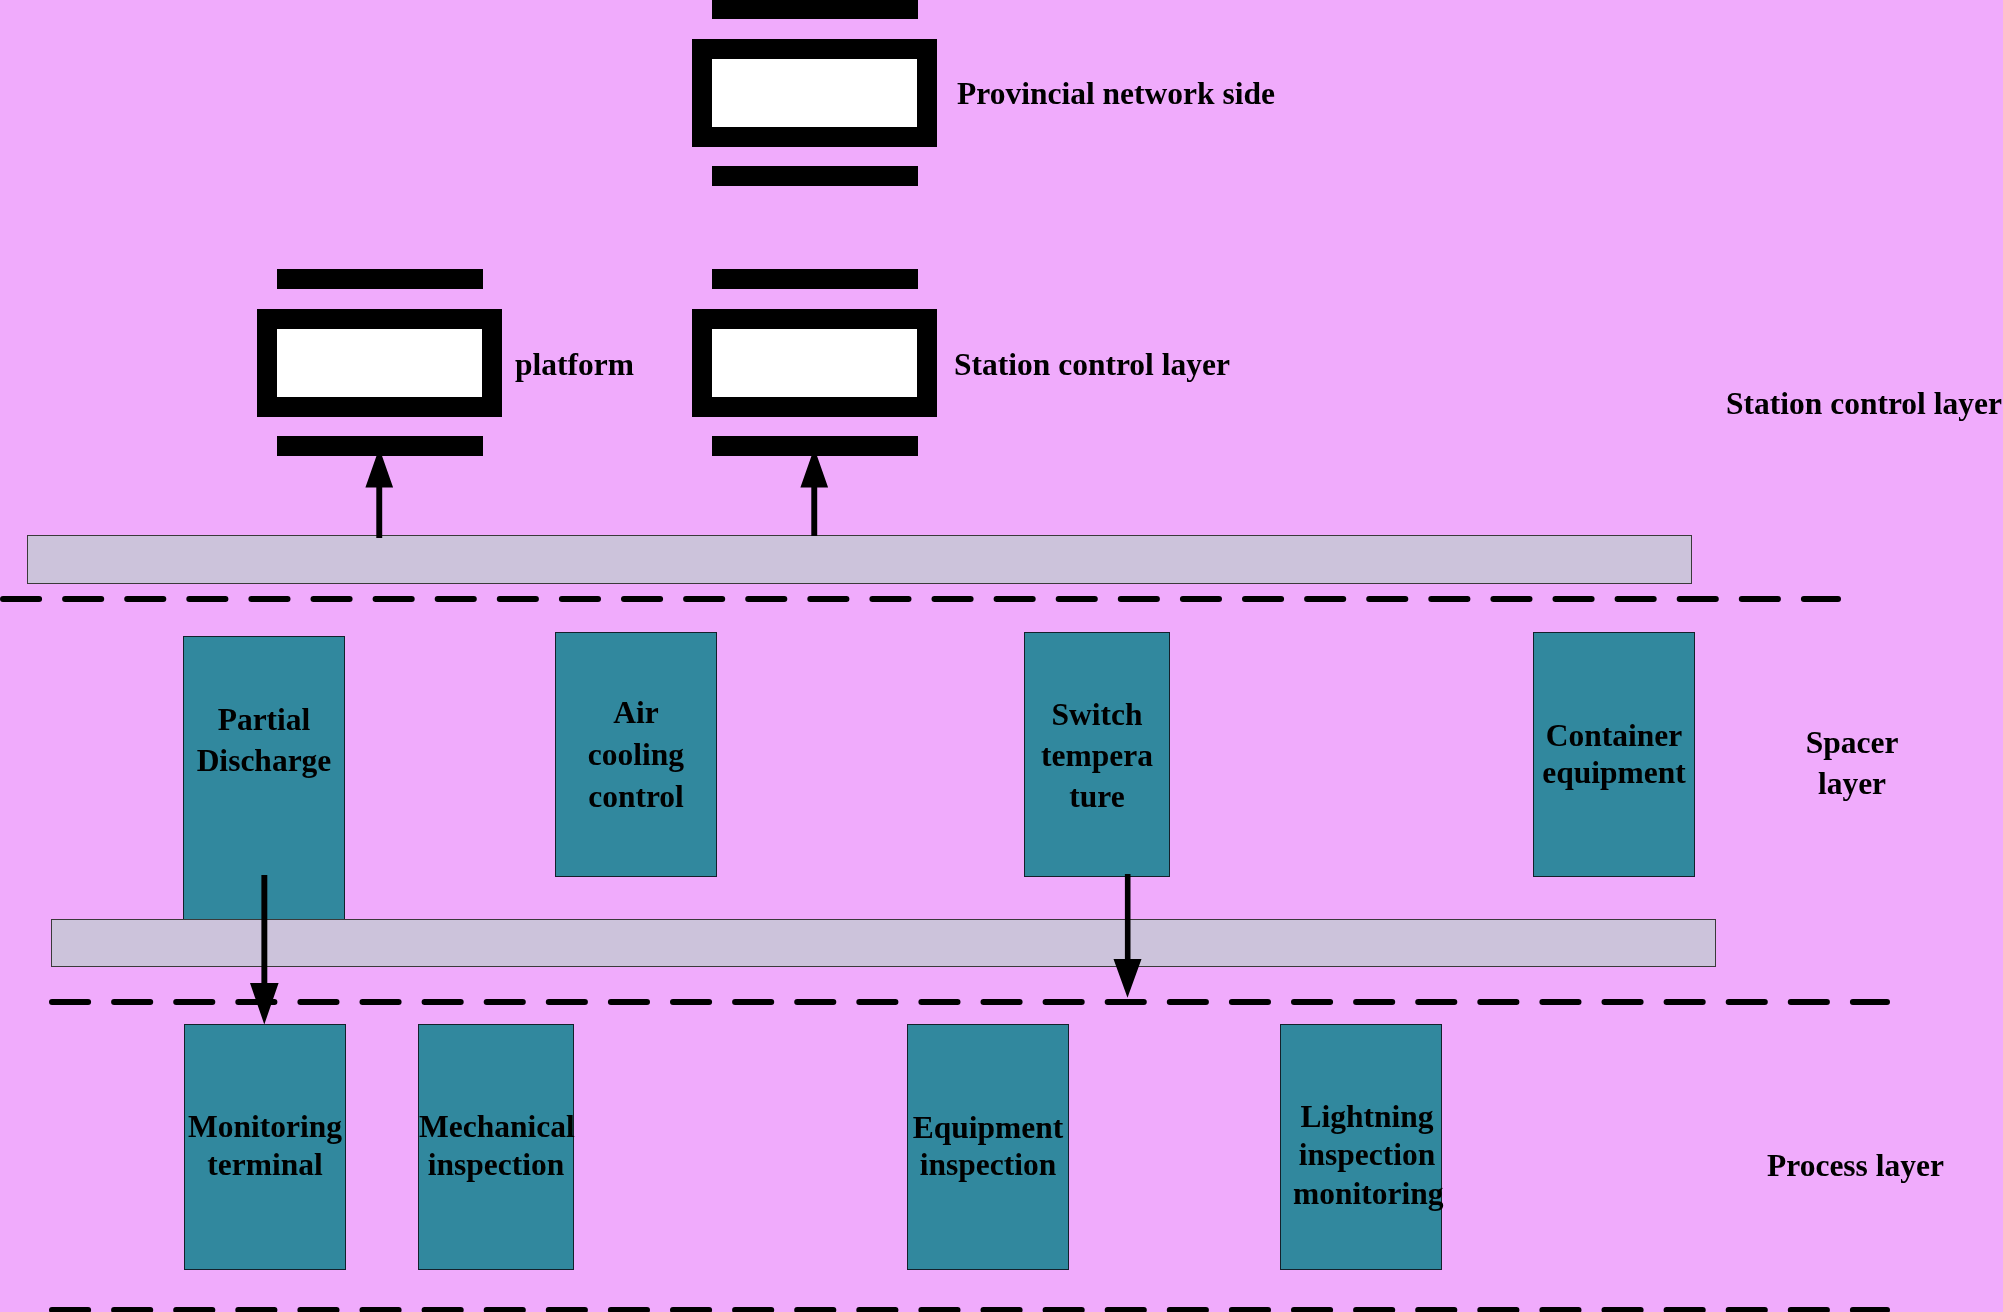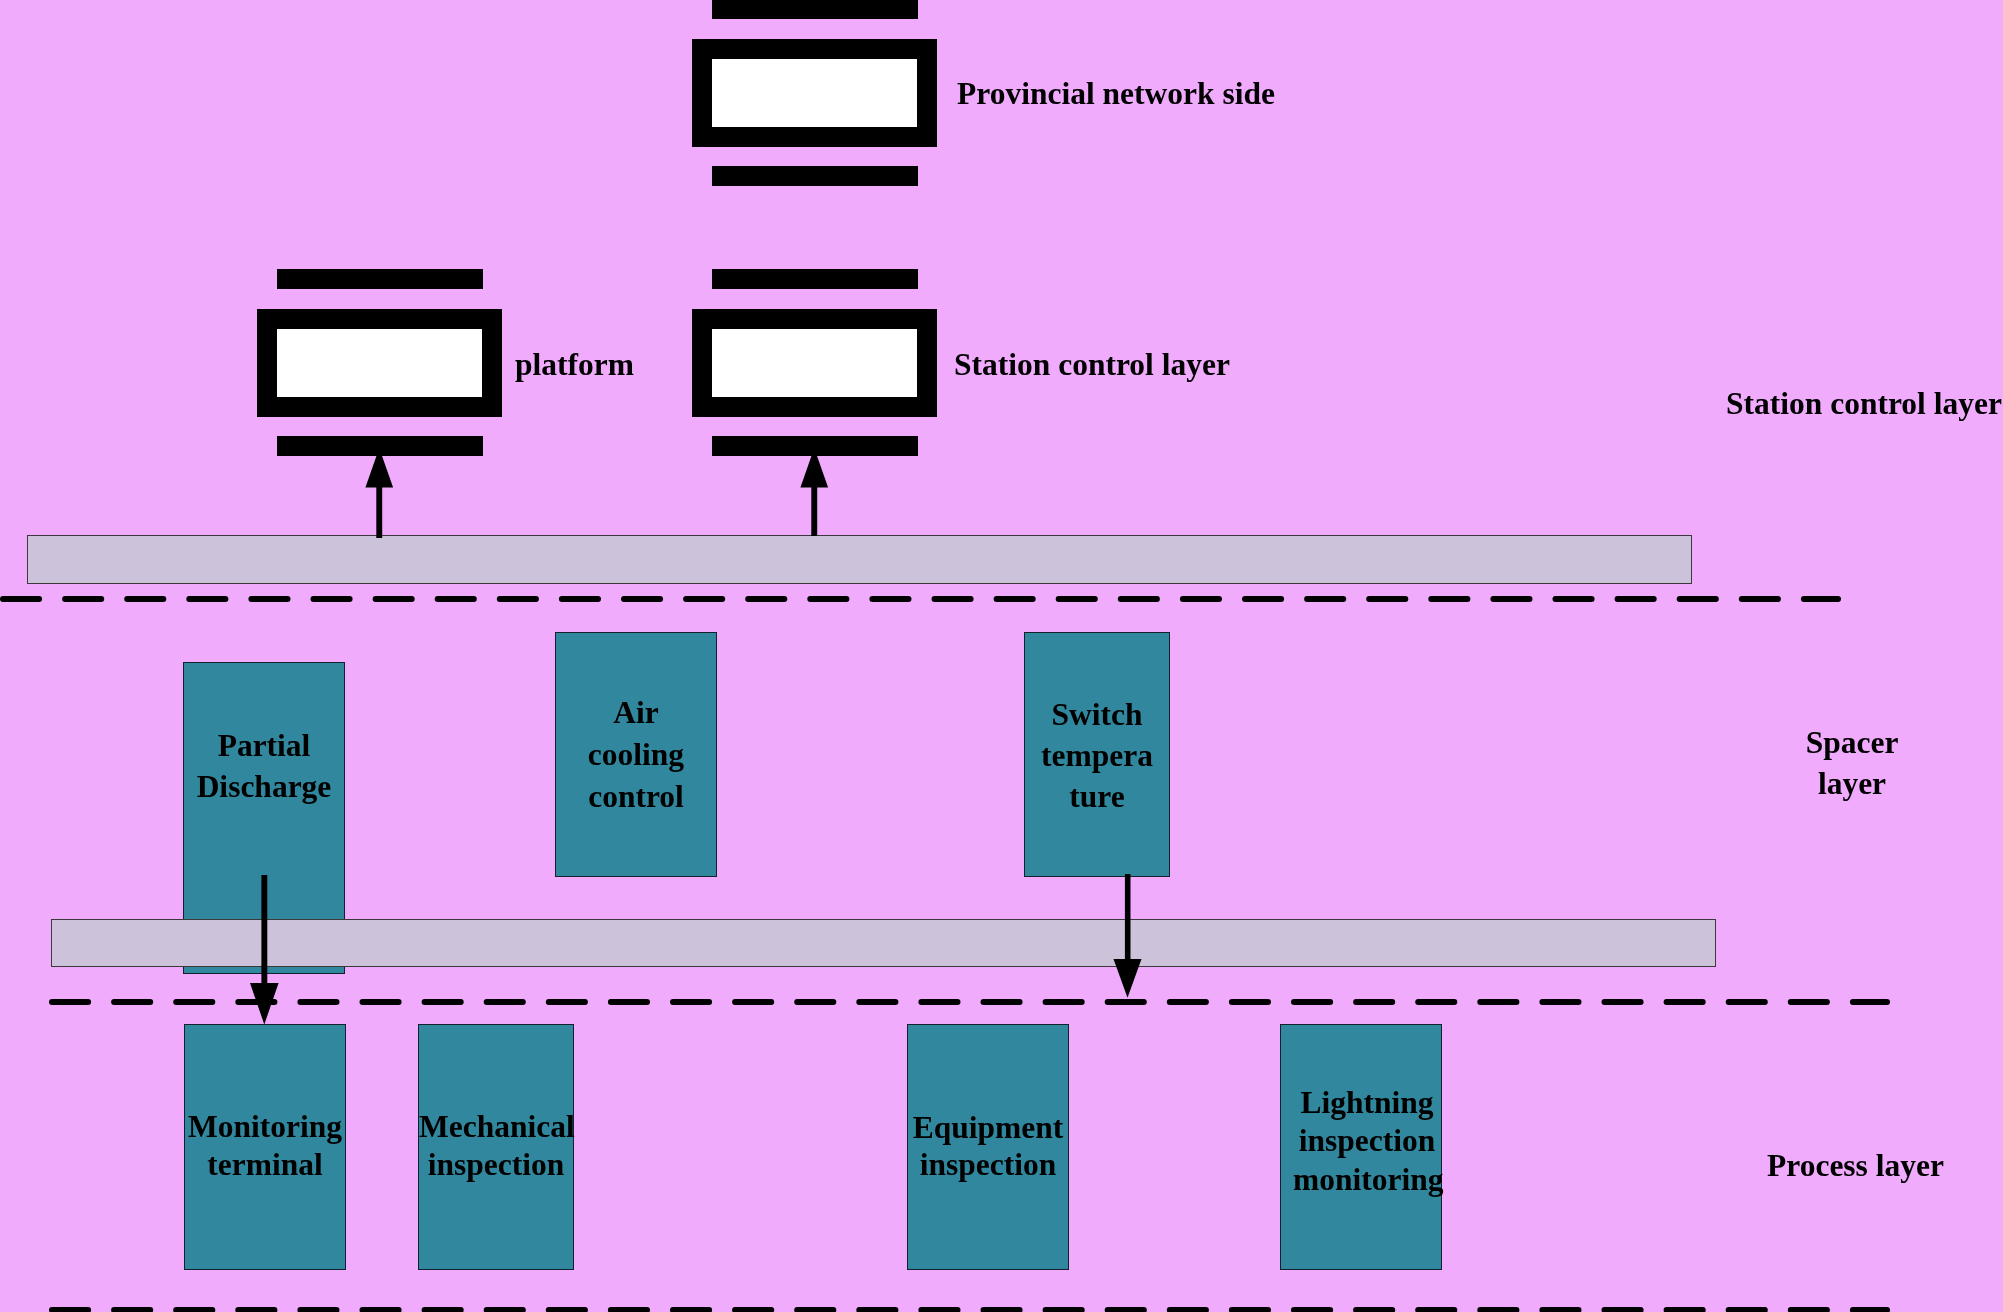--- a/index.html
+++ b/index.html
@@ -64,38 +64,44 @@
     <line x1="3" y1="3" x2="1838" y2="3"></line>
   </svg>
 
   <svg class="arrow" style="left:363.4px;top:446px;" width="33" height="94" viewBox="0 0 33 94">
     <path d="M16.25 2 L2.4 41.5 L13.3 41.5 L13.3 92 L19.2 92 L19.2 41.5 L30.1 41.5 Z" fill="#000"></path>
   </svg>
   <svg class="arrow" style="left:798.4px;top:446px;" width="33" height="94" viewBox="0 0 33 94">
     <path d="M16.25 2 L2.4 41.5 L13.3 41.5 L13.3 90 L19.2 90 L19.2 41.5 L30.1 41.5 Z" fill="#000"></path>
   </svg>
 
-  <div class="boxnode" style="left:183px;top:662px;width:162px;height:312px;">
+  <div class="boxnode" style="left:183px;top:636px;width:162px;height:312px;">
     <div class="txt" style="top:62.3px;line-height:41px;">
       <span>Partial</span><br>
       <span>Discharge</span>
     </div>
   </div>
   <div class="boxnode" style="left:555px;top:632px;width:162px;height:245px;">
     <div class="txt" style="top:58.9px;line-height:42px;">
       <span>Air</span><br>
       <span>cooling</span><br>
       <span>control</span>
     </div>
   </div>
   <div class="boxnode" style="left:1024px;top:632px;width:146px;height:245px;">
     <div class="txt" style="top:60.5px;line-height:41.3px;">
       <span>Switch</span><br>
       <span>tempera</span><br>
       <span>ture</span>
+    </div>
+  </div>
+  <div class="boxnode" style="left:1533px;top:632px;width:162px;height:245px;">
+    <div class="txt" style="top:83.9px;line-height:37px;">
+      <span>Container</span><br>
+      <span>equipment</span>
     </div>
   </div>
 
   <div class="bus" style="left:51px;top:919px;width:1665px;height:48px;"></div>
   <svg class="dashline" style="left:49px;top:998.5px;" width="1843" height="6" viewBox="0 0 1843 6">
     <line x1="3" y1="3" x2="1838" y2="3"></line>
   </svg>
 
   <svg class="arrow" style="left:249px;top:875px;" width="31" height="150" viewBox="0 0 31 150">
     <path d="M12.4 0 L12.4 108 L1 108 L15.3 149.5 L29.6 108 L18.3 108 L18.3 0 Z" fill="#000"></path>
@@ -116,21 +122,21 @@
       <span>inspection</span>
     </div>
   </div>
   <div class="boxnode" style="left:907px;top:1024px;width:162px;height:246px;">
     <div class="txt" style="top:83.8px;line-height:37px;">
       <span>Equipment</span><br>
       <span>inspection</span>
     </div>
   </div>
   <div class="boxnode" style="left:1280px;top:1024px;width:162px;height:246px;">
-    <div class="txt" style="top:59px;line-height:38.4px;padding-left:12px;">
+    <div class="txt" style="top:73px;line-height:38.4px;padding-left:12px;">
       <span>Lightning</span><br>
       <span>inspection</span><br>
       <span>monitoring</span>
     </div>
   </div>
 
   <svg class="dashline" style="left:49px;top:1306.5px;" width="1843" height="6" viewBox="0 0 1843 6">
     <line x1="3" y1="3" x2="1838" y2="3"></line>
   </svg>
 

